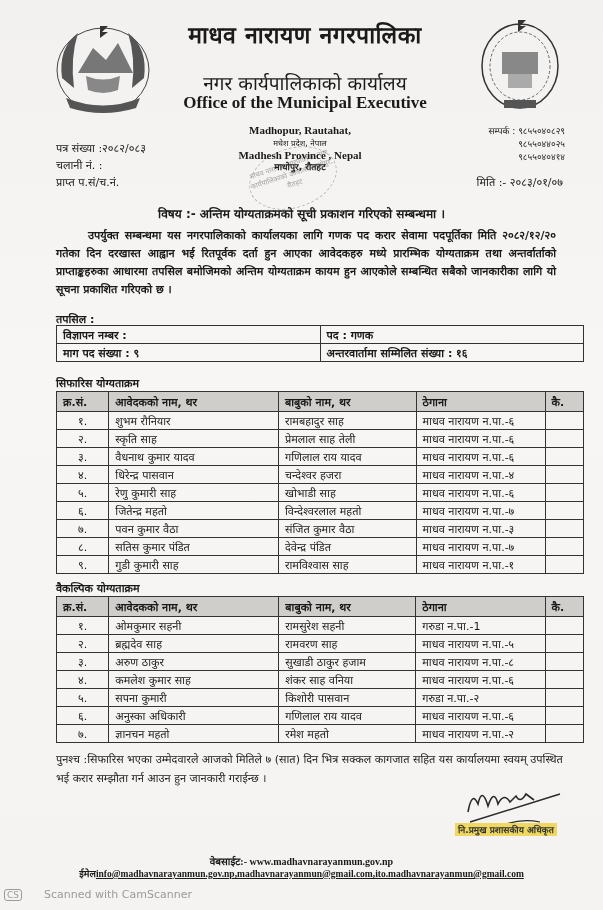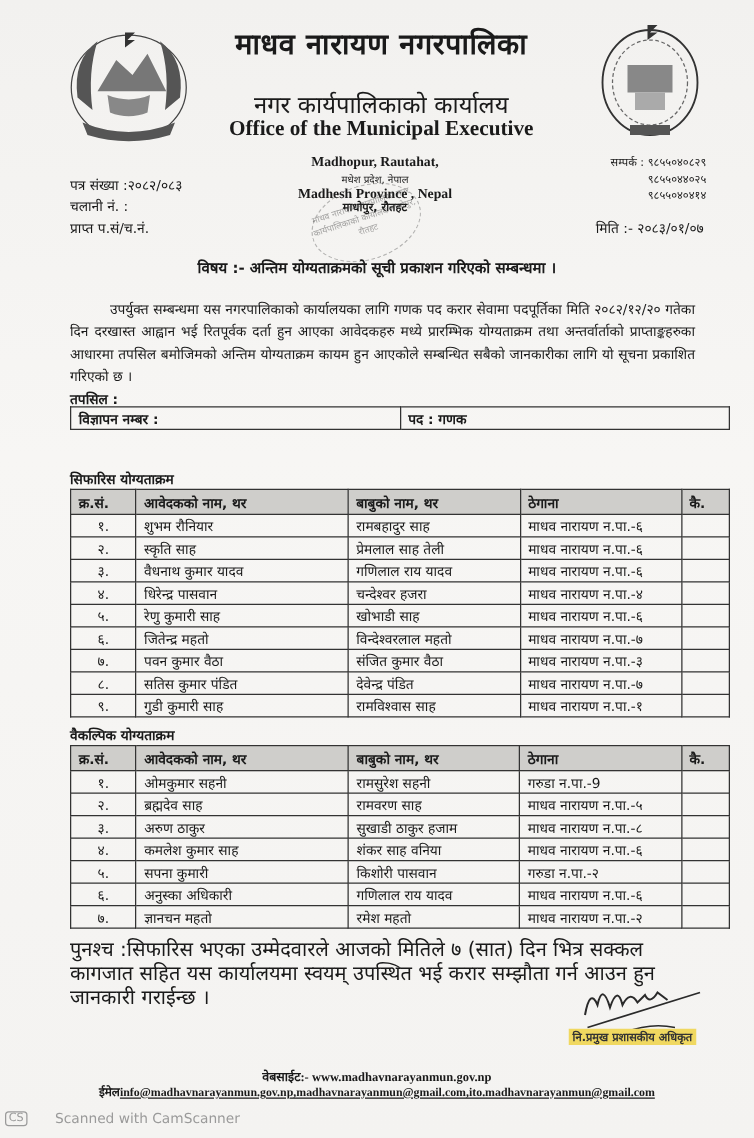--- a/index.html
+++ b/index.html
@@ -32,42 +32,42 @@
     border-radius: 50%; border: 1px dashed rgba(70,70,70,0.35);
     color: rgba(60,60,60,0.45); font-size: 7px; text-align: center; line-height: 10px;
     padding-top: 10px; box-sizing: border-box; transform: rotate(-18deg);
   }
   .meta { position: absolute; font-size: 11px; line-height: 17px; }
   .meta-left { left: 56px; top: 140px; }
   .contact { position: absolute; right: 38px; top: 125px; font-size: 9px; line-height: 13px; text-align: right; }
   .date { position: absolute; right: 40px; top: 174px; font-size: 11px; }
   .subject { position: absolute; left: 0; width: 603px; top: 205px; text-align: center; font-size: 12px; font-weight: bold; }
   .body-text {
-    position: absolute; left: 56px; width: 500px; top: 239px;
-    font-size: 11px; line-height: 18px; text-align: justify; text-indent: 32px;
+    position: absolute; left: 56px; width: 500px; top: 227px;
+    font-size: 11px; line-height: 18px; text-align: justify; text-indent: 32px; font-weight: bold;
   }
   .tapasil { position: absolute; left: 56px; top: 311px; font-size: 11px; font-weight: bold; }
   table { border-collapse: collapse; position: absolute; }
   td, th { border: 1px solid #333; font-size: 11px; padding: 0 6px; height: 17px; font-weight: normal; text-align: left; }
   .info-table { left: 56px; top: 325px; width: 528px; }
   .info-table td { font-weight: bold; width: 50%; }
   .sec-title { position: absolute; left: 56px; font-size: 11px; font-weight: bold; }
   .sec1-title { top: 375px; }
   .sec2-title { top: 580px; }
   .list-table { left: 56px; width: 528px; }
   .list1 { top: 391px; }
   .list2 { top: 596px; }
   .list-table th { background: #cfcecb; font-weight: bold; height: 19px; }
   .list-table td.sn { text-align: center; width: 40px; }
   .col-sn { width: 40px; }
   .col-name { width: 162px; }
   .col-father { width: 128px; }
   .col-addr { width: 120px; }
   .col-remark { width: 26px; }
-  .postscript { position: absolute; left: 56px; width: 510px; top: 750px; font-size: 16px; line-height: 19px; }
+  .postscript { position: absolute; left: 56px; width: 510px; top: 750px; font-size: 11px; line-height: 19px; }
   .signature {
     position: absolute; left: 460px; top: 782px; width: 110px; height: 50px;
   }
   .sig-title {
     position: absolute; left: 455px; top: 823px; font-size: 9px; font-weight: bold;
     background: #f0d860; color: #333; padding: 0 3px;
   }
   .footer { position: absolute; left: 0; width: 603px; text-align: center; font-family: "Liberation Serif", serif; font-weight: bold; }
   .footer-web { top: 854px; font-size: 10px; }
   .footer-email { top: 867px; font-size: 9.5px; }
@@ -128,20 +128,24 @@
 
   <div class="body-text">उपर्युक्त सम्बन्धमा यस नगरपालिकाको कार्यालयका लागि गणक पद करार सेवामा पदपूर्तिका मिति २०८२/१२/२० गतेका दिन दरखास्त आह्वान भई रितपूर्वक दर्ता हुन आएका आवेदकहरु मध्ये प्रारम्भिक योग्यताक्रम तथा अन्तर्वार्ताको प्राप्ताङ्कहरुका आधारमा तपसिल बमोजिमको अन्तिम योग्यताक्रम कायम हुन आएकोले सम्बन्धित सबैको जानकारीका लागि यो सूचना प्रकाशित गरिएको छ ।</div>
 
   <div class="tapasil">तपसिल :</div>
 
   <table class="info-table">
     <tbody>
         <tr>
       <td>विज्ञापन नम्बर :</td>
       <td>पद : गणक</td>
+    </tr>
+    <tr>
+      <td>माग पद संख्या : ९</td>
+      <td>अन्तरवार्तामा सम्मिलित संख्या : १६</td>
     </tr>
   </tbody>
     </table>
 
   <div class="sec-title sec1-title">सिफारिस योग्यताक्रम</div>
   <table class="list-table list1">
     <thead>
       <tr>
         <th class="col-sn">क्र.सं.</th>
         <th class="col-name">आवेदकको नाम, थर</th>
@@ -226,21 +230,21 @@
         <th class="col-father">बाबुको नाम, थर</th>
         <th class="col-addr">ठेगाना</th>
         <th class="col-remark">कै.</th>
       </tr>
     </thead>
     <tbody id="alt-body">
         <tr>
           <td class="sn">१.</td>
           <td>ओमकुमार सहनी</td>
           <td>रामसुरेश सहनी</td>
-          <td>गरुडा न.पा.-9</td>
+          <td>गरुडा न.पा.-1</td>
           <td></td>
         </tr>
         <tr>
           <td class="sn">२.</td>
           <td>ब्रह्मदेव साह</td>
           <td>रामवरण साह</td>
           <td>माधव नारायण न.पा.-५</td>
           <td></td>
         </tr>
         <tr>

